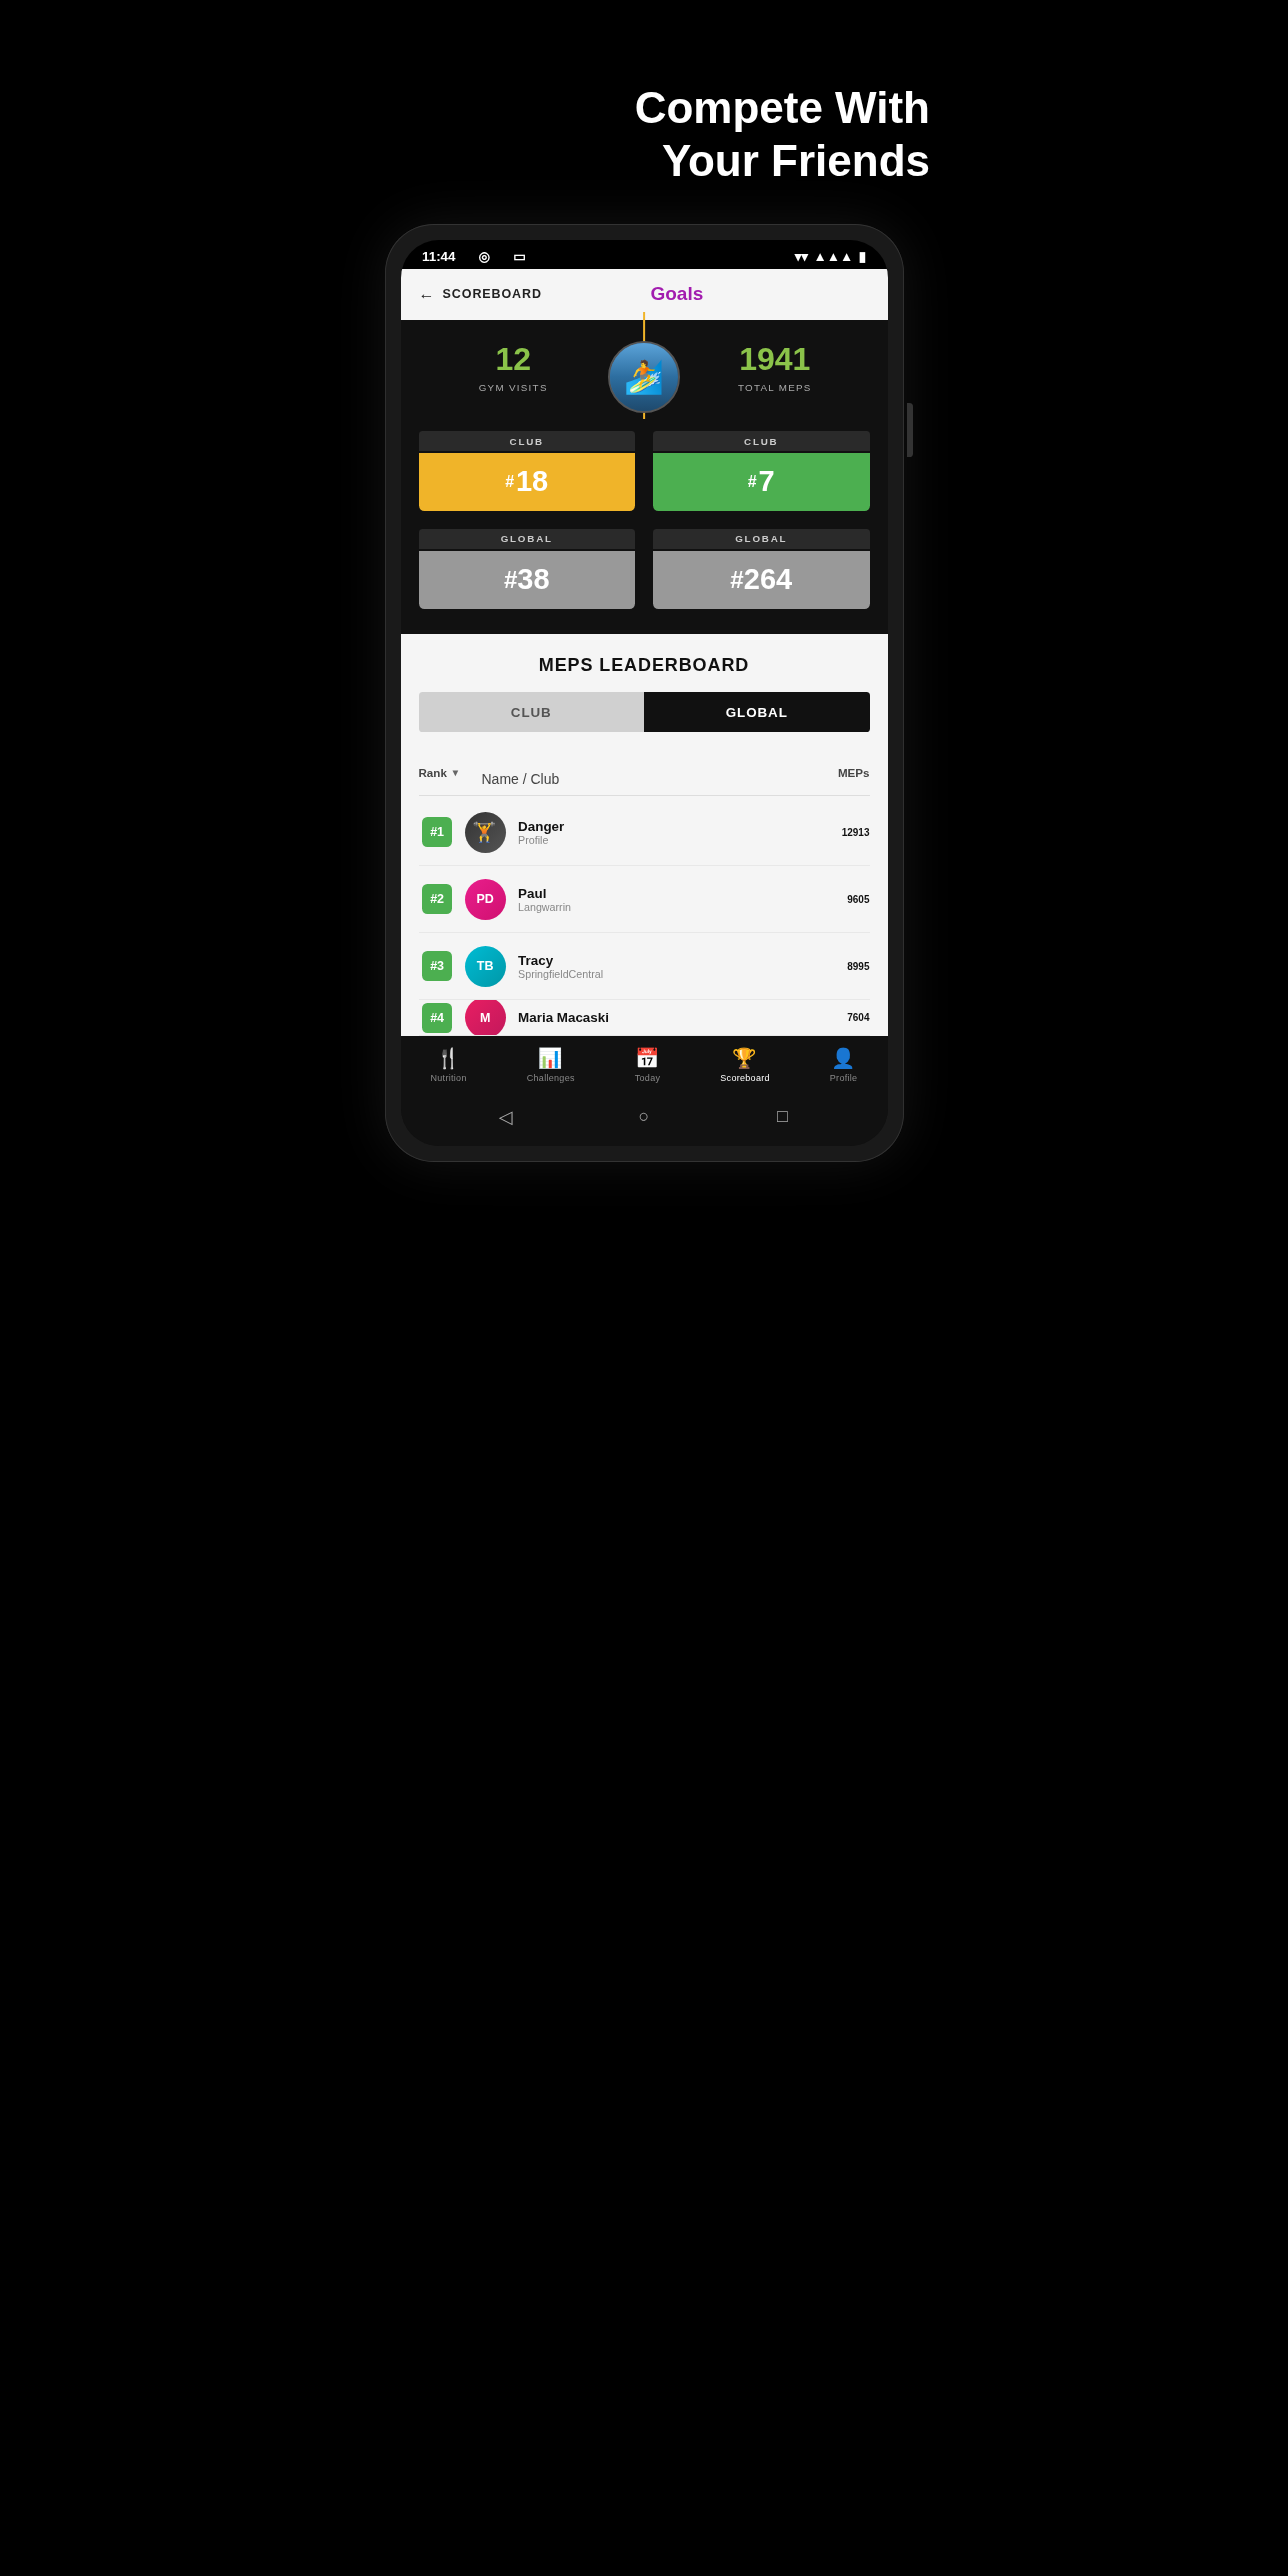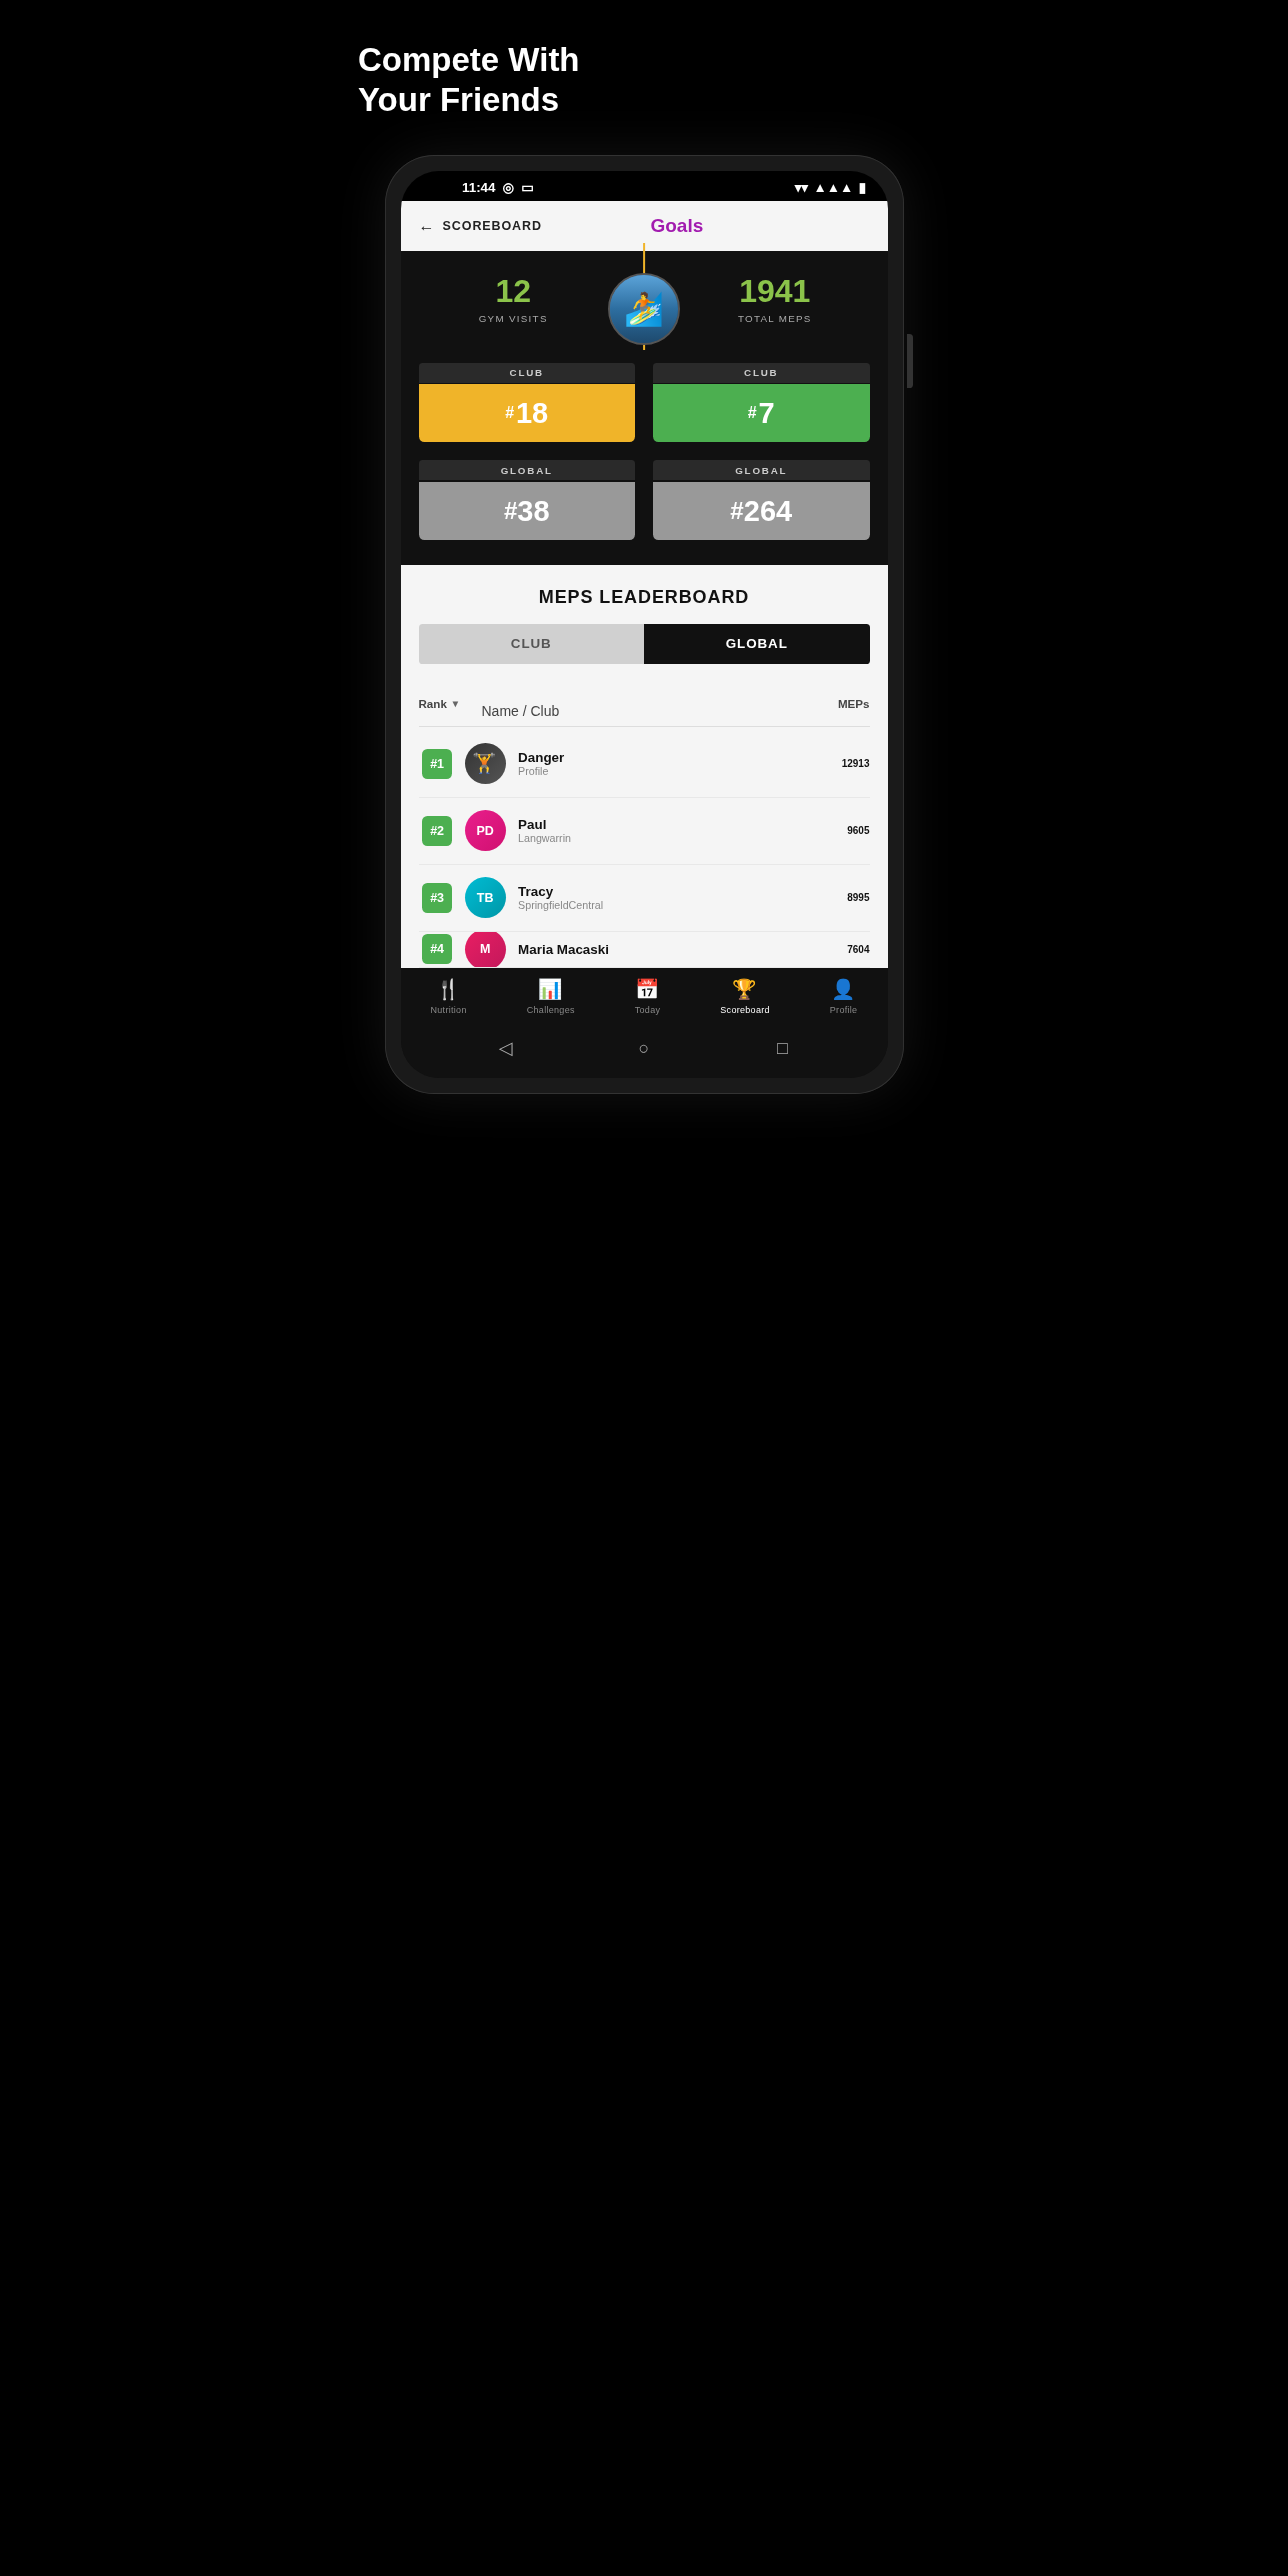--- a/index.html
+++ b/index.html
@@ -10,25 +10,25 @@
       align-items: flex-start;
       min-height: 100vh;
       font-family: 'Arial', sans-serif;
     }
     .page-wrapper {
       width: 644px;
       background: #000;
       padding-bottom: 36px;
     }
     .hero-text {
-      text-align: left;
+      text-align: right;
       color: #fff;
-      font-size: 33px;
+      font-size: 44px;
       font-weight: bold;
-      padding: 40px 36px 36px;
+      padding: 82px 36px 36px;
       line-height: 1.2;
     }
     .phone-outer {
       width: 519px;
       margin: 0 auto;
       background: #1a1a1a;
       border-radius: 49px;
       padding: 16px;
       box-shadow: 0 0 54px rgba(255,255,255,0.08), inset 0 0 0 0.9px #333;
       position: relative;
@@ -42,21 +42,21 @@
     .status-bar {
       background: #000;
       color: #fff;
       display: flex;
       justify-content: space-between;
       align-items: center;
       padding: 9px 21.5px 5.4px;
       font-size: 13.4px;
       font-weight: 600;
     }
-    .status-left { display: flex; align-items: center; gap: 7px; margin-left: 40px; }
+    .status-left { display: flex; align-items: center; gap: 23px; }
     .status-right { display: flex; align-items: center; gap: 5.4px; }
     .app-header {
       background: #f5f5f5;
       display: flex;
       align-items: center;
       padding: 14.3px 18px;
       gap: 14.3px;
     }
     .back-btn {
       display: flex;

